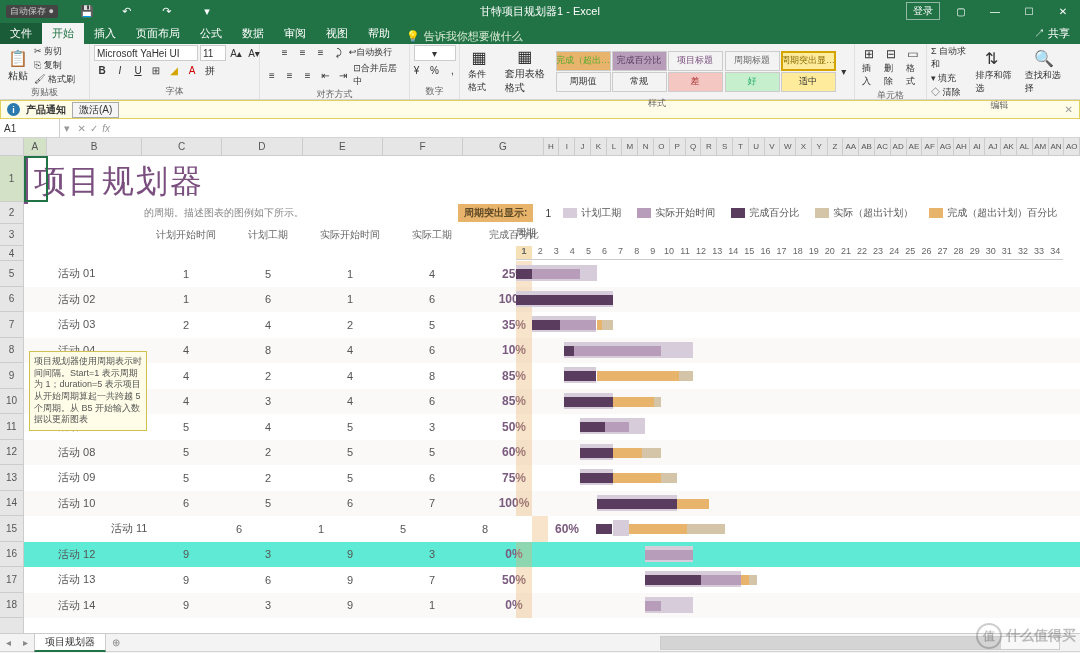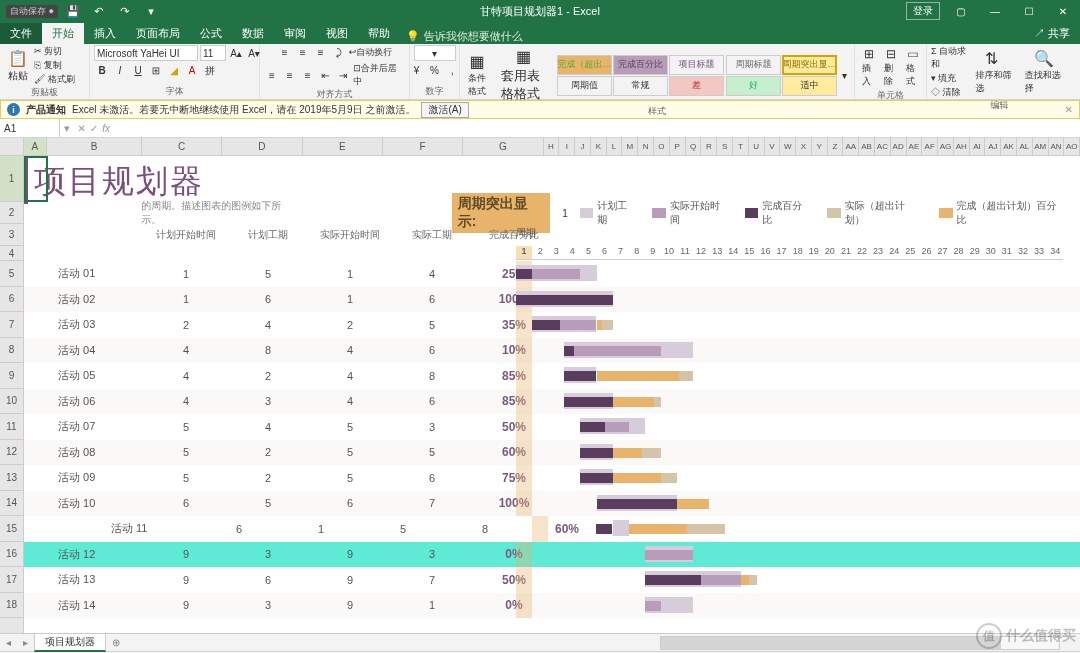--- a/index.html
+++ b/index.html
@@ -1,20 +1,20 @@
 <!DOCTYPE html>
 <html><head>
 <meta charset="utf-8">
 <style>
 * { box-sizing: border-box; margin: 0; padding: 0; font-family: "Microsoft YaHei UI", "Segoe UI", sans-serif; }
 body { width: 1080px; height: 653px; overflow: hidden; background: #fff; font-size: 11px; color: #333; position: relative; }
 
 
 .titlebar { height: 22px; background: #217346; display: flex; align-items: center; color: #fff; font-size: 11px; position: relative; }
-.qat { display: flex; align-items: center; gap: 4px; padding-left: 6px; }
+.qat { display: flex; align-items: center; gap: 18px; padding-left: 6px; }
 .qat-btn { width: 22px; height: 20px; display: flex; align-items: center; justify-content: center; color: #fff; font-size: 11px; }
 .qat-toggle { background: #444; padding: 0 4px; border-radius: 2px; font-size: 9px; color: #ccc; }
 .title-center { position: absolute; left: 50%; transform: translateX(-50%); color: #fff; font-size: 11px; }
 .win-ctrls { margin-left: auto; display: flex; align-items: center; }
 .win-btn { width: 34px; height: 22px; display: flex; align-items: center; justify-content: center; color: #fff; font-size: 10px; }
 .login-btn { border: 1px solid rgba(255,255,255,.5); padding: 1px 6px; font-size: 10px; margin-right: 4px; }
 
 
 .tabstrip { height: 22px; background: #217346; display: flex; align-items: flex-end; }
 .tab { padding: 3px 10px; color: #fff; font-size: 11px; }
@@ -68,21 +68,21 @@
 .colh.sel { background: #d3e2c7; }
 .grid-body { display: flex; height: calc(100% - 18px); }
 .row-headers { width: 24px; background: #e6e6e6; border-right: 1px solid #ccc; }
 .rowh { border-bottom: 1px solid #ccc; text-align: center; font-size: 10px; color: #555; display: flex; align-items: center; justify-content: center; }
 .rowh.sel { background: #d3e2c7; }
 .cells { flex: 1; position: relative; }
 
 .bigtitle { font-size: 32px; font-weight: 300; color: #7a4e7e; padding: 4px 0 0 6px; letter-spacing: 2px; border-left: 4px solid #7a4e7e; }
 
 .legend-row { display: flex; align-items: center; height: 100%; }
-.leg-lab { background: #e8b36a; padding: 2px 6px; font-size: 14px; font-weight: bold; color: #5f4a26; margin-left: 24px; }
+.leg-lab { background: #e8b36a; padding: 2px 6px; font-size: 10px; font-weight: bold; color: #5f4a26; margin-left: 24px; }
 .leg-val { width: 30px; text-align: center; font-size: 10px; }
 .leg-item { display: flex; align-items: center; gap: 4px; margin-right: 16px; font-size: 10px; color: #555; }
 .leg-sw { width: 14px; height: 10px; }
 
 .tooltip { position: absolute; left: 29px; top: 213px; width: 118px; z-index: 50; background: #fffde7; border: 1px solid #d0c050; font-size: 9px; color: #555; padding: 4px; line-height: 1.3; }
 
 
 .data-row { display: flex; height: 100%; align-items: center; }
 .c-act { width: 97px; padding-left: 10px; font-size: 11px; color: #555; }
 .c-num { width: 82px; text-align: center; font-size: 11px; color: #555; }
@@ -227,21 +227,21 @@
     <div class="rgroup-label">数字</div>
   </div>
   <div class="rgroup" style="width:395px">
     <div class="rgroup-body">
       <div class="rbtn rbtn-big">
           <span class="rbtn-ico-lg">▦</span>
           <span style="font-size:9px">条件格式</span>
         </div>
       <div class="rbtn rbtn-big">
           <span class="rbtn-ico-lg">▦</span>
-          <span style="font-size:13px">套用表格格式</span>
+          <span style="font-size:10px">套用表格格式</span>
         </div>
       <div class="style-gallery">
         <div class="style-cell sc-done">完成（超出…</div>
         <div class="style-cell sc-pct">完成百分比</div>
         <div class="style-cell sc-title">项目标题</div>
         <div class="style-cell sc-perv">周期值</div>
         <div class="style-cell sc-norm">常规</div>
         <div class="style-cell sc-bad">差</div>
       </div>
       <div class="style-gallery" style="grid-template-columns:repeat(2,55px)">
@@ -287,21 +287,20 @@
           <span style="font-size:9px">查找和选择</span>
         </div>
     </div>
     <div class="rgroup-label">编辑</div>
   </div>
 </div>
 
 <div class="notice">
   <span class="notice-ico">i</span>
   <b>产品通知</b>
-  <span>Excel 未激活。若要无中断地继续使用 Excel，请在 2019年5月9日 之前激活。</span>
   <span class="notice-btn">激活(A)</span>
   <span class="notice-x">✕</span>
 </div>
 
 <div class="fbar">
   <div class="namebox">A1</div>
   <span style="color:#999;padding:0 4px">▾</span>
   <div class="fbar-btns">
     <span>✕</span>
     <span>✓</span>
@@ -709,20 +708,21 @@
   <div class="gantt-row" style="position:absolute;left:492px;top:0;width:560px">
     <div class="ghl"></div>
     <div class="bar bar-plan" style="left:128.8px;width:48.300000000000004px"></div>
     <div class="bar bar-act" style="left:128.8px;width:16.1px;top:8px;height:10px"></div>
     <div class="bar bar-pct" style="left:128.8px;width:0px;top:8px;height:10px"></div>
           </div>
         </div>
         <div style="position: absolute; left: 0px; top: 0px; width: 24px; height: 46px; border: 2px solid rgb(33, 115, 70); pointer-events: none; z-index: 40;"></div>
       </div>
   </div>
+  <div class="tooltip">项目规划器使用周期表示时间间隔。Start=1 表示周期为 1；duration=5 表示项目从开始周期算起一共跨越 5 个周期。从 B5 开始输入数据以更新图表</div>
 </div>
 
 <div class="sheettabs">
   <span class="st-nav">◂</span>
   <span class="st-nav">▸</span>
   <div class="st-tab">项目规划器</div>
   <span class="st-add">⊕</span>
   <div class="st-scroll">
       <div class="st-thumb"></div>
     </div>

